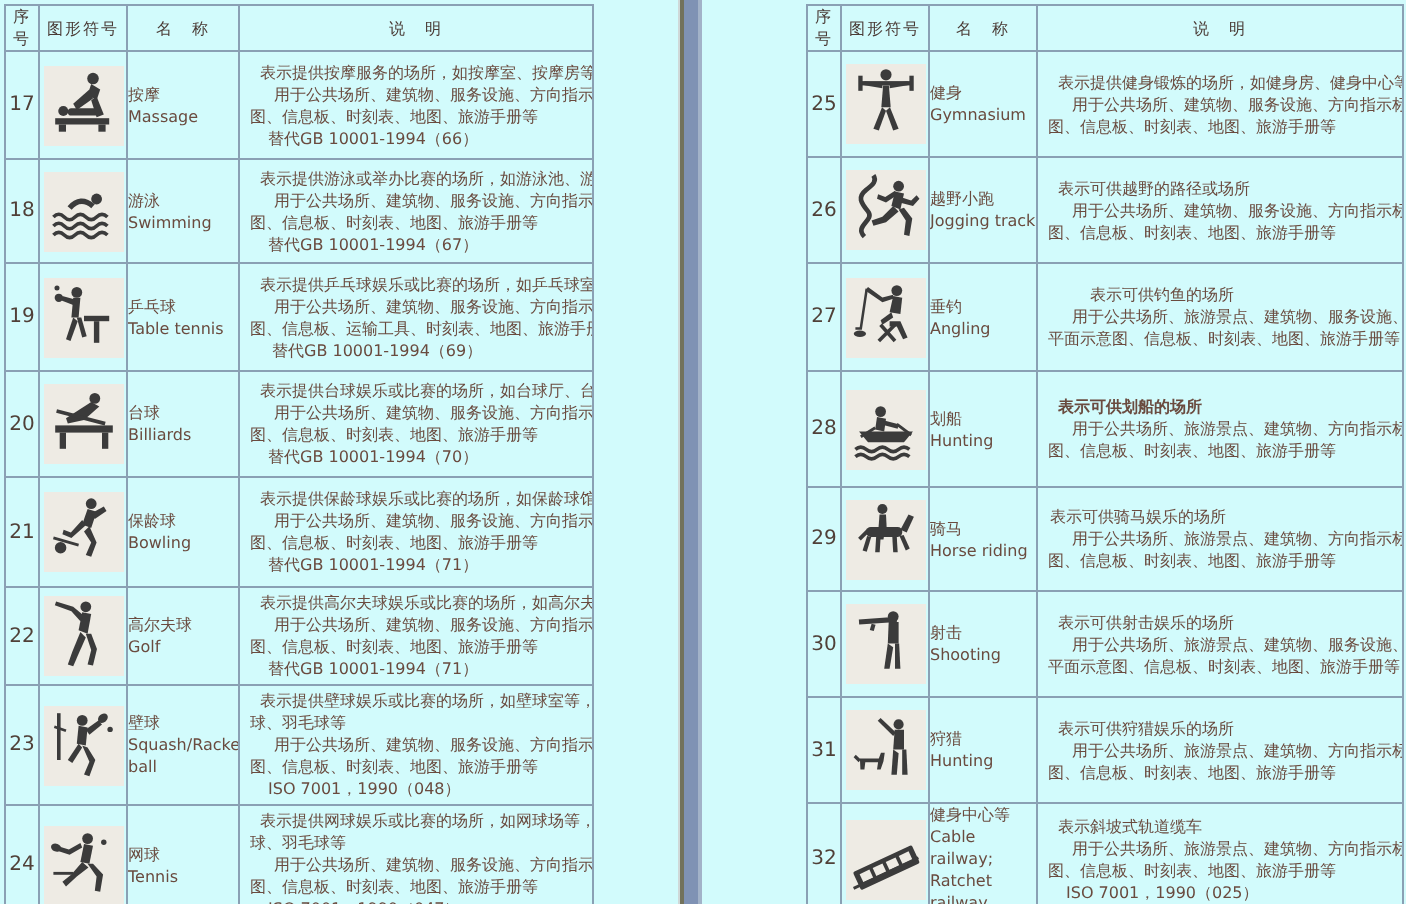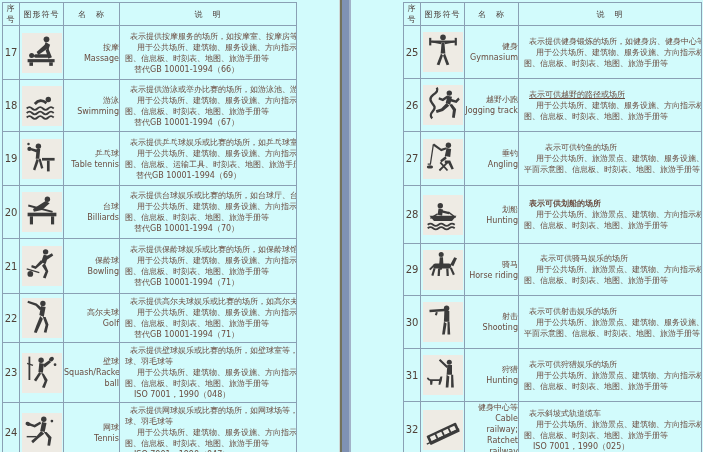--- a/index.html
+++ b/index.html
@@ -10,21 +10,21 @@
   }
   .tbl{border-collapse:collapse;position:absolute;top:2px;table-layout:fixed;background:#d2fbfc;}
   .tbl.left{left:2px;width:294px;}
   .tbl.right{left:403px;width:298px;}
   .tbl th,.tbl td{border:1px solid #8aa0b4;overflow:hidden;padding:0;}
   .tbl th{font-size:8px;font-weight:normal;color:#4a3b36;height:20px;letter-spacing:1px;}
   td.no{text-align:center;font-size:10px;color:#504038;}
   td.sym{text-align:center;vertical-align:middle;}
   .tile{width:40px;height:40px;margin:0 auto;background:#eeebe4;display:flex;align-items:center;justify-content:center;}
   .tile svg{width:36px;height:36px;fill:#3b3b3b;}
-  td.nm{text-align:right;font-size:8px;color:#6a4b3f;line-height:11px;vertical-align:middle;}
+  td.nm{text-align:left;font-size:8px;color:#6a4b3f;line-height:11px;vertical-align:middle;}
   td.nm .en{white-space:pre-line;}
   td.ds{font-size:8px;color:#6a4b3f;line-height:11px;padding:2px 4px 2px 5px;vertical-align:middle;}
   .dline{white-space:nowrap;}
   .divider{position:absolute;left:339px;top:0;width:12px;height:452px;
     background:linear-gradient(to right,#cfd8d8 0 1px,#72725c 1px 3px,#7f92b4 3px 10px,#a2b2c8 10px 12px);}
 </style>
 </head>
 <body>
 
 <table class="tbl left">
@@ -316,21 +316,21 @@
                 <path d="M24 20 L18 26 L12 28 L13 31 L20 29 L27 23 Z"></path>
                 <path d="M27 22 L31 28 L30 36 L33 36.6 L34.6 27 L30 21 Z"></path>
               </svg></span>
           </div>
         </td>
       <td class="nm">
           <div>越野小跑</div>
           <div class="en">Jogging track</div>
         </td>
       <td class="ds">
-          <div class="dline" style="margin-left: 5px; text-decoration: underline;">表示可供越野的路径或场所</div>
+          <div class="dline" style="margin-left: 5px;">表示可供越野的路径或场所</div>
           <div class="dline" style="margin-left: 12px;">用于公共场所、建筑物、服务设施、方向指示标志、平面示意</div>
           <div class="dline" style="margin-left: 0px;">图、信息板、时刻表、地图、旅游手册等</div>
         </td>
     </tr>
     <tr style="height:54px">
       <td class="no">27</td>
       <td class="sym">
           <div class="tile">
             <span><svg viewBox="0 0 40 40">
                 <circle cx="26" cy="7" r="3"></circle>
@@ -395,21 +395,21 @@
                 <path d="M27.5 20 L31 28 L33.2 27 L29.8 19.5 Z"></path>
                 <path d="M9.5 16 L4.5 21 L6 22.5 L10.5 18 Z"></path>
               </svg></span>
           </div>
         </td>
       <td class="nm">
           <div>骑马</div>
           <div class="en">Horse riding</div>
         </td>
       <td class="ds">
-          <div class="dline" style="margin-left: 16px;">表示可供骑马娱乐的场所</div>
+          <div class="dline" style="margin-left: 1px;">表示可供骑马娱乐的场所</div>
           <div class="dline" style="margin-left: 12px;">用于公共场所、旅游景点、建筑物、方向指示标志、平面示意</div>
           <div class="dline" style="margin-left: 0px;">图、信息板、时刻表、地图、旅游手册等</div>
         </td>
     </tr>
     <tr style="height:53px">
       <td class="no">30</td>
       <td class="sym">
           <div class="tile">
             <span><svg viewBox="0 0 40 40">
                 <circle cx="24" cy="7" r="3"></circle>

